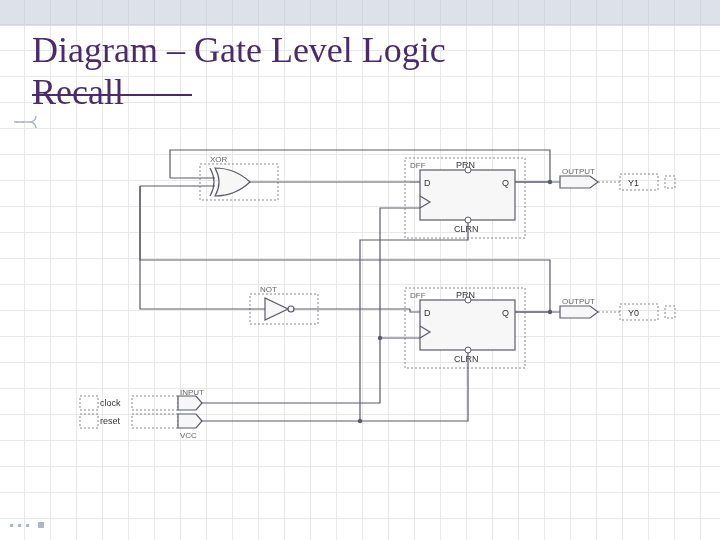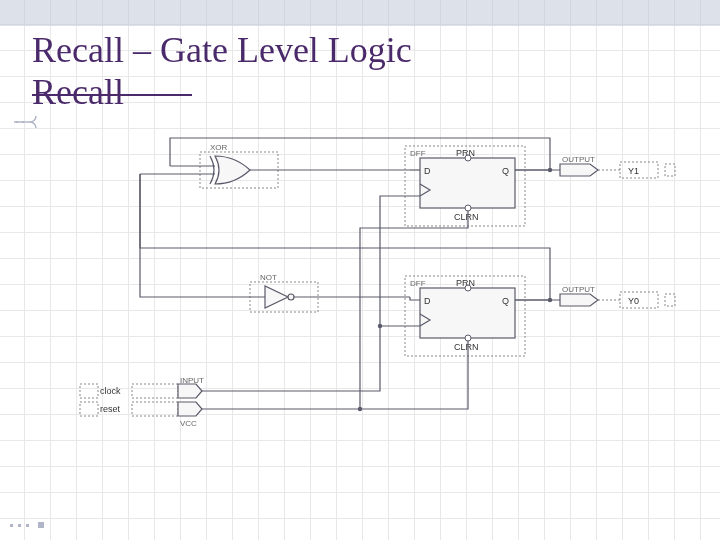--- a/index.html
+++ b/index.html
@@ -47,21 +47,21 @@
   .corner-deco {
     position: absolute;
     left: 12px;
     top: 112px;
     width: 32px;
     height: 20px;
   }
   .diagram {
     position: absolute;
     left: 60px;
-    top: 128px;
+    top: 140px;
     width: 620px;
     height: 320px;
     text-align: center;
   }
   .diagram svg {
     width: 100%;
     height: 100%;
   }
   .svg-label {
     font-family: Arial, sans-serif;
@@ -104,21 +104,21 @@
     bottom: 6px;
   }
 </style>
 </head>
 <body>
 
 <div class="grid"></div>
 <div class="header-band"></div>
 
 <h1 class="title">
-  <span>Recall – Gate Level Logic</span><br>
+  <span>Diagram – Gate Level Logic</span><br>
   <span>Recall</span>
 </h1>
 <div class="title-underline"></div>
 
 <svg class="corner-deco" viewBox="0 0 32 20">
   <path d="M2 10 H18 M18 10 A6 6 0 0 0 24 4" stroke="#b0b6c8" stroke-width="1.5" fill="none"></path>
   <path d="M18 10 A6 6 0 0 1 24 16" stroke="#b0b6c8" stroke-width="1.5" fill="none"></path>
   <rect x="4" y="9" width="2" height="2" fill="#b0b6c8"></rect>
   <rect x="10" y="9" width="2" height="2" fill="#b0b6c8"></rect>
 </svg>

